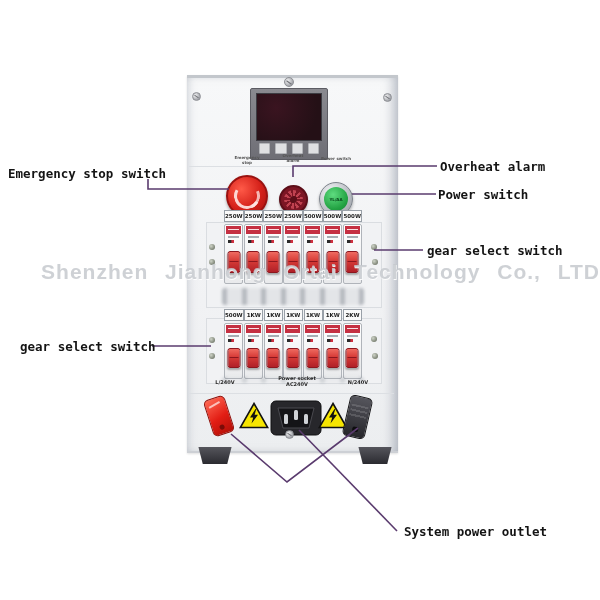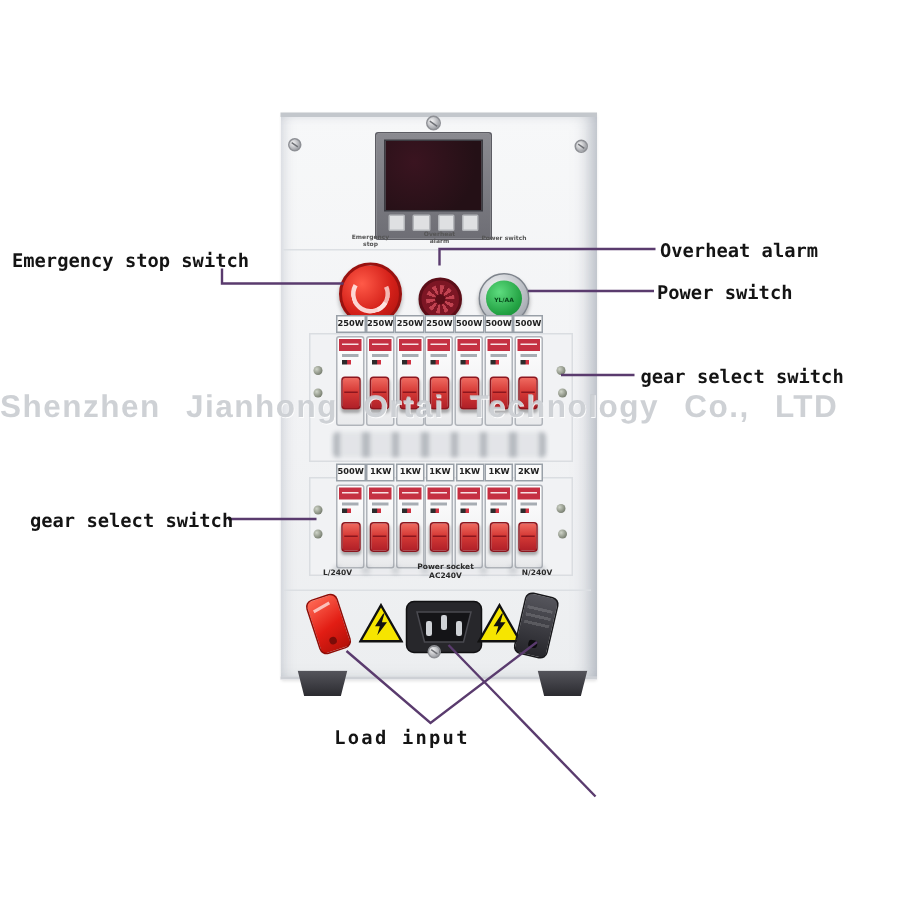--- a/index.html
+++ b/index.html
@@ -110,21 +110,21 @@
                rgba(0,0,0,0) 2px 5px);}
   .blackconn::after{content:"";position:absolute;left:8px;bottom:5px;width:6px;height:5px;
     border-radius:2px;background:#0d0d0f;}
   .tri{position:absolute;width:30px;height:27px;}
   .iec{position:absolute;left:83px;top:320px;width:52px;height:40px;}
   .foot{position:absolute;top:447px;width:36px;height:17px;
     background:linear-gradient(180deg,#55555c,#2b2b30);
     clip-path:polygon(4% 0,96% 0,84% 100%,16% 100%);}
 
   
-  .watermark{position:absolute;left:0;top:260px;width:600px;text-align:left;z-index:12;
+  .watermark{position:absolute;left:0;top:260px;width:600px;text-align:right;z-index:12;
     font-family:"Liberation Sans",sans-serif;font-weight:bold;font-size:21px;
     letter-spacing:1px;word-spacing:10px;color:rgba(198,201,206,.85);
     text-shadow:0.5px 0.5px 0 rgba(255,255,255,.9);white-space:nowrap;pointer-events:none;}
 
   
   .lines{position:absolute;left:0;top:0;z-index:15;pointer-events:none;}
   .callout-label{position:absolute;z-index:20;color:#141414;white-space:nowrap;
     font-family:"DejaVu Sans Mono","Liberation Mono",monospace;
     font-weight:bold;font-size:12.5px;}
 </style>
@@ -326,14 +326,14 @@
       <polyline points="231,434 287,482 358,428"></polyline>
       <line x1="299" y1="430" x2="397" y2="531"></line>
     </g>
   </svg>
 
   <div class="callout-label" style="left:8px;top:166px">Emergency stop switch</div>
   <div class="callout-label" style="left:440px;top:159px">Overheat alarm</div>
   <div class="callout-label" style="left:438px;top:187px">Power switch</div>
   <div class="callout-label" style="left:427px;top:243px">gear select switch</div>
   <div class="callout-label" style="left:20px;top:339px">gear select switch</div>
-  <div class="callout-label" style="left:203px;top:484px;width:130px;text-align:center;letter-spacing:1.5px">Load input</div>
+  <div class="callout-label" style="left:404px;top:524px">System power outlet</div>
 </div>
 
 </body></html>

